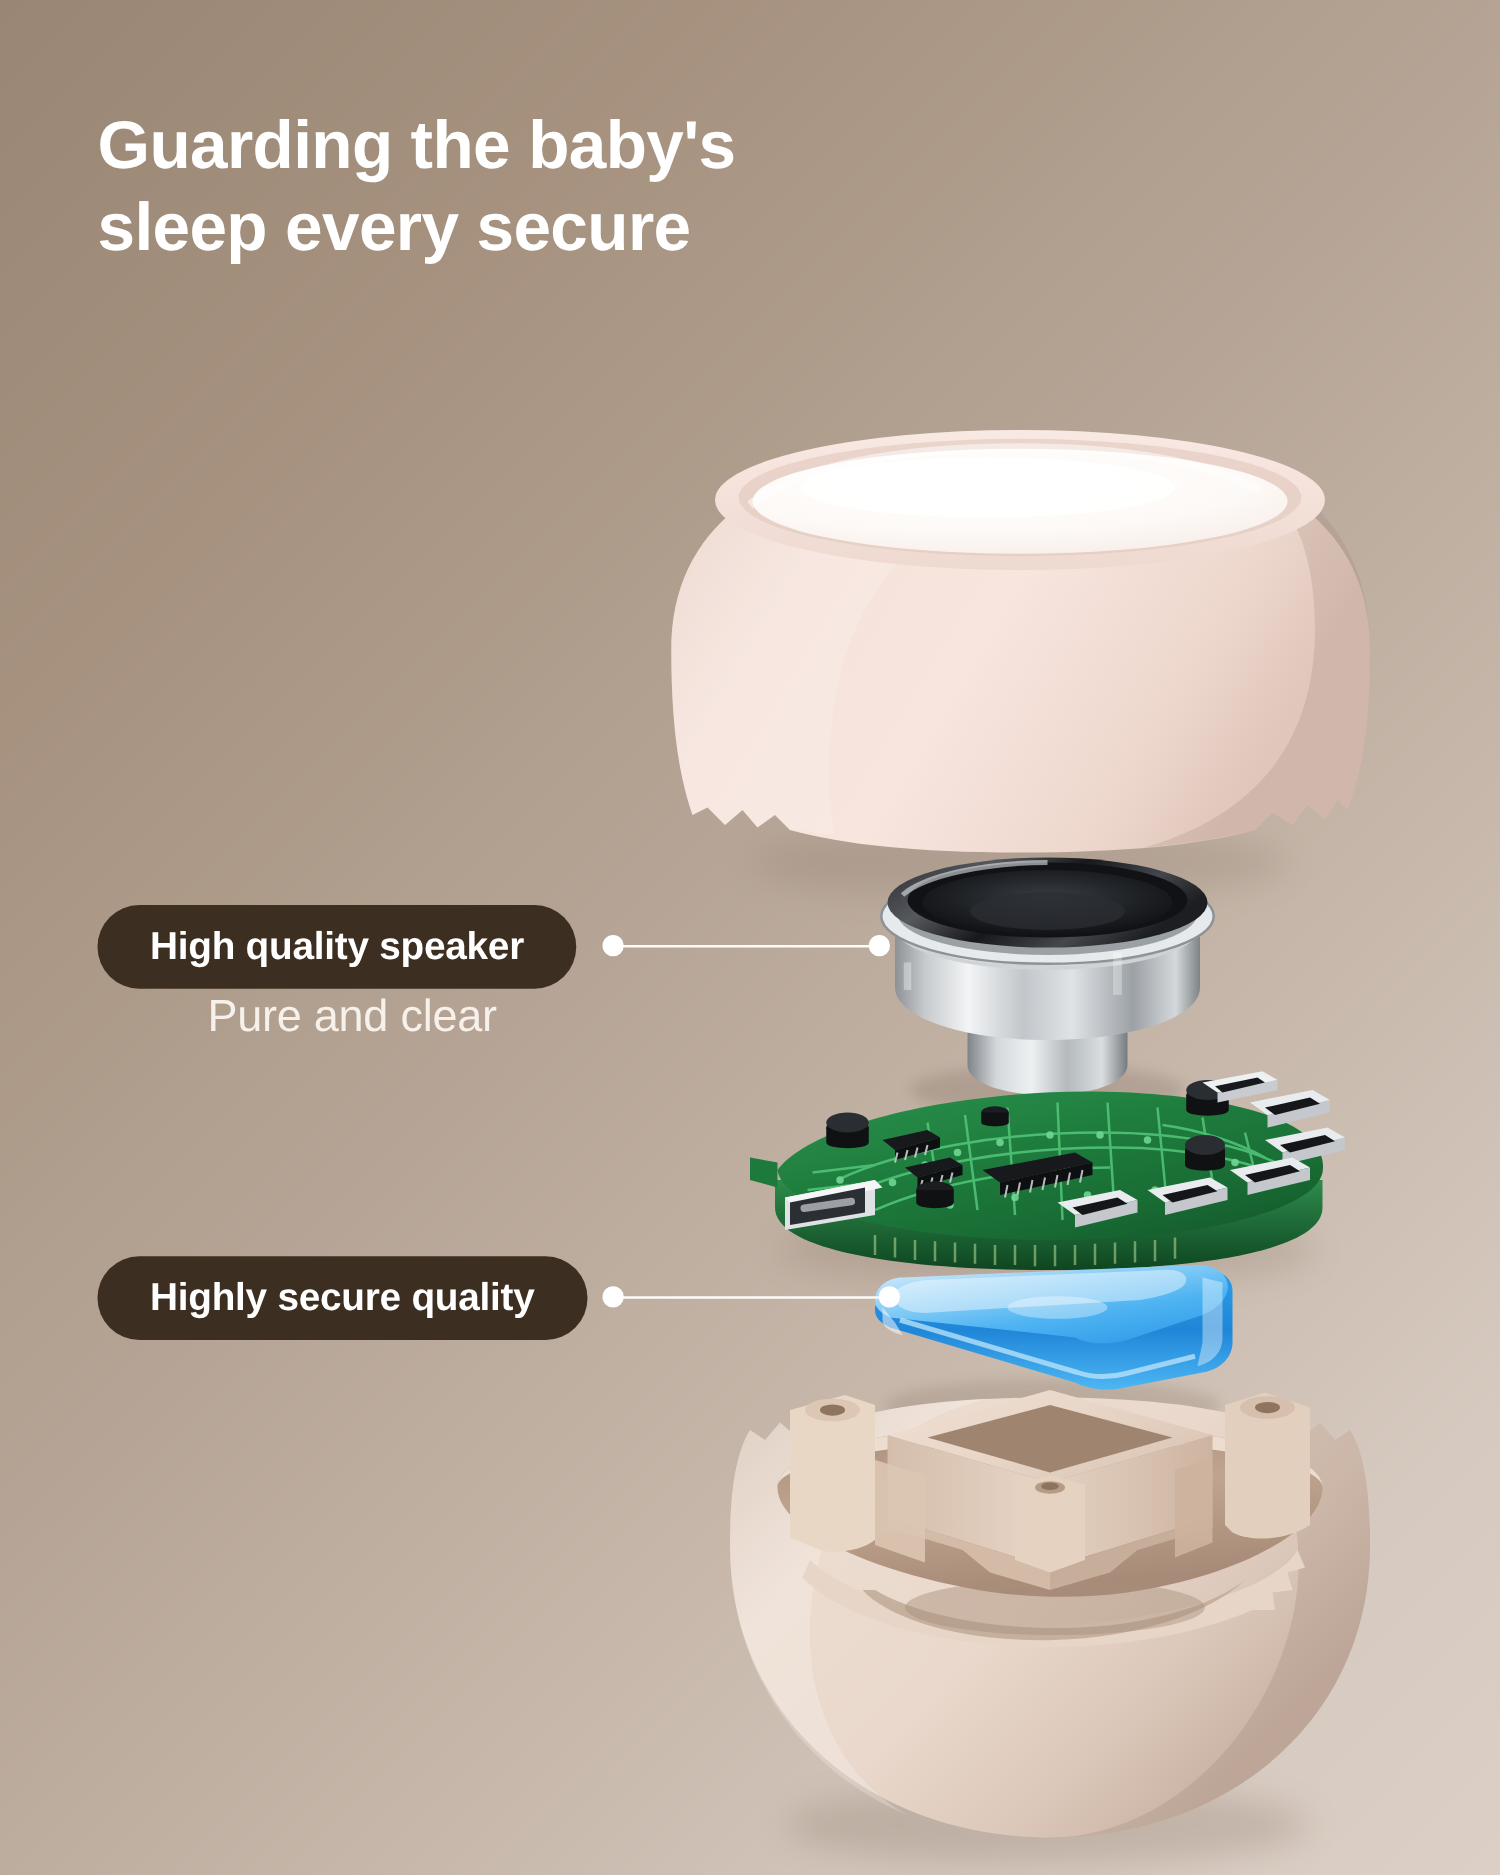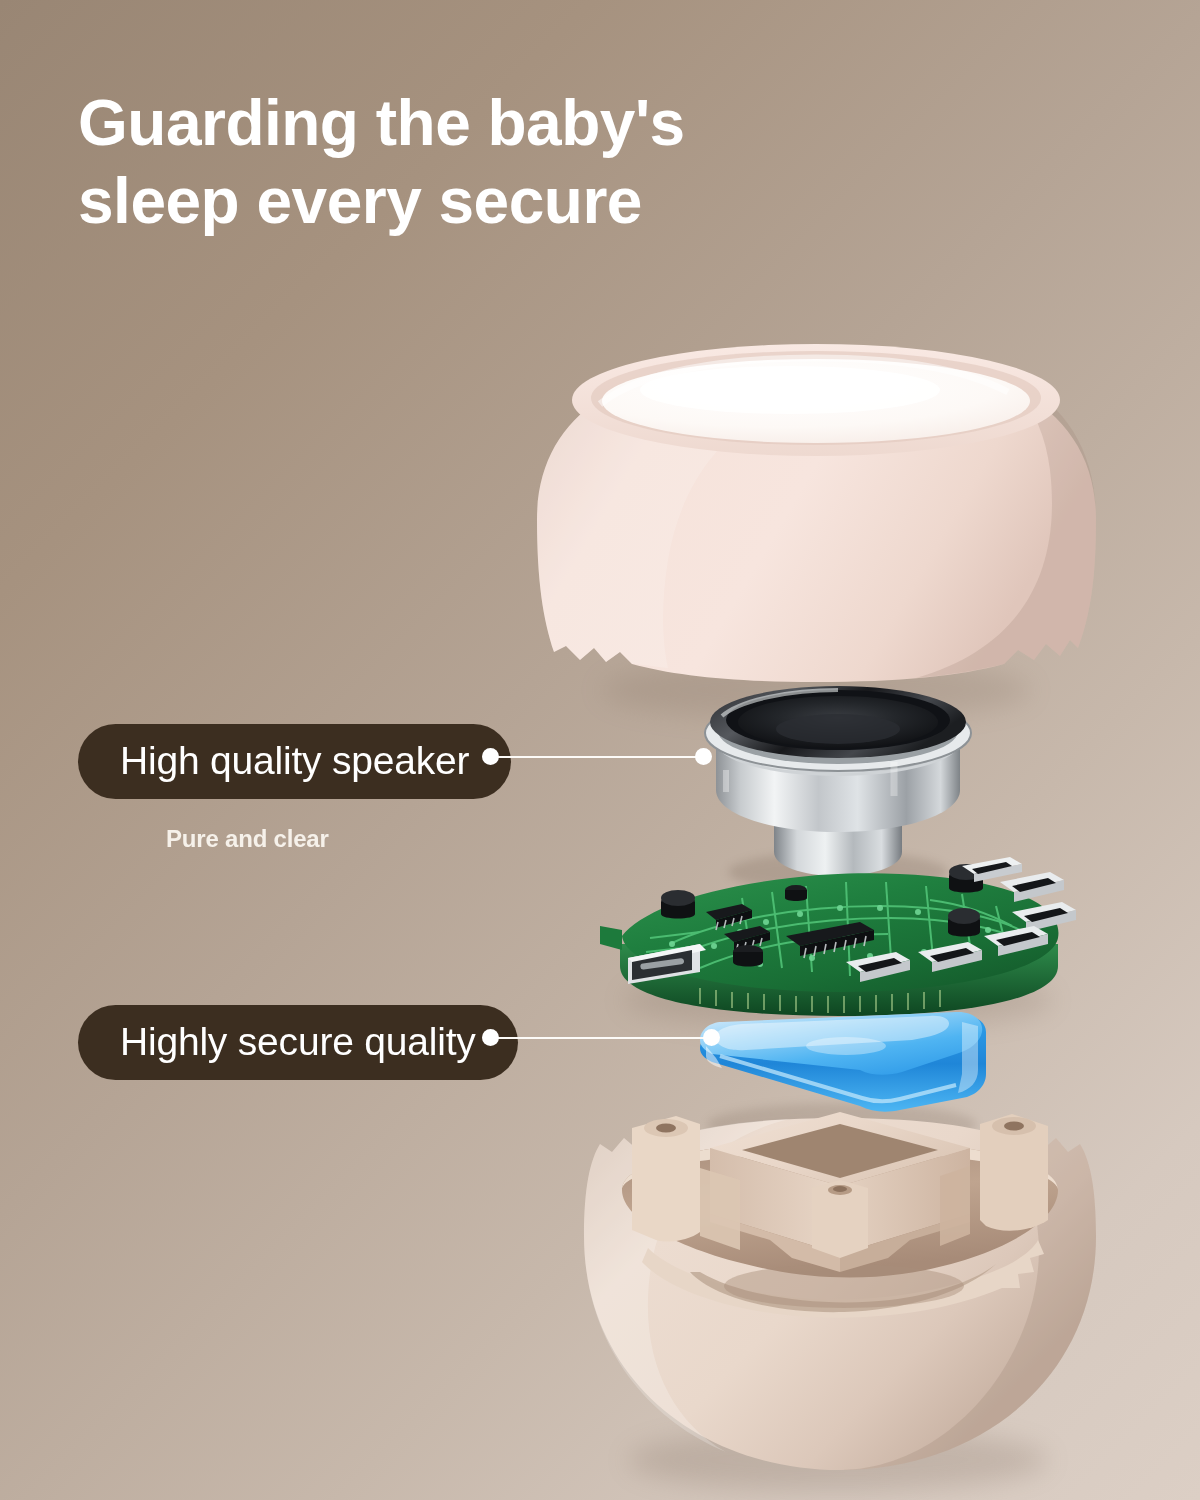--- a/index.html
+++ b/index.html
@@ -21,48 +21,48 @@
     overflow: hidden;
   }
 
   
   #headline {
     position: absolute;
     left: 78px;
     top: 84px;
     width: 1060px;
     color: #ffffff;
-    font-size: 64px;
+    font-size: 54px;
     line-height: 1.22;
     font-weight: 700;
     letter-spacing: -0.5px;
   }
   #headline .hl-line { display: block; white-space: nowrap; }
 
   
   .callout { position: absolute; }
   .pill {
     display: inline-block;
     background: #3c2e20;
     color: #ffffff;
     border-radius: 999px;
-    font-size: 39px;
-    font-weight: 400;
+    font-size: 31px;
+    font-weight: 700;
     padding: 17px 42px 19px 42px;
     line-height: 1;
     white-space: nowrap;
     letter-spacing: -0.2px;
   }
   .sub {
     color: #f6f1ea;
-    font-size: 24px;
-    font-weight: 700;
+    font-size: 36px;
+    font-weight: 400;
     letter-spacing: -0.2px;
     white-space: nowrap;
-    margin-top: 26px;
+    margin-top: 1px;
     display: block;
   }
   .sub.indent1 { margin-left: 88px; }
   .sub.indent2 { margin-left: 52px; }
 
   .connector { position: absolute; height: 18px; }
   .connector .line {
     position: absolute;
     left: 0; top: 8px;
     height: 2px;

